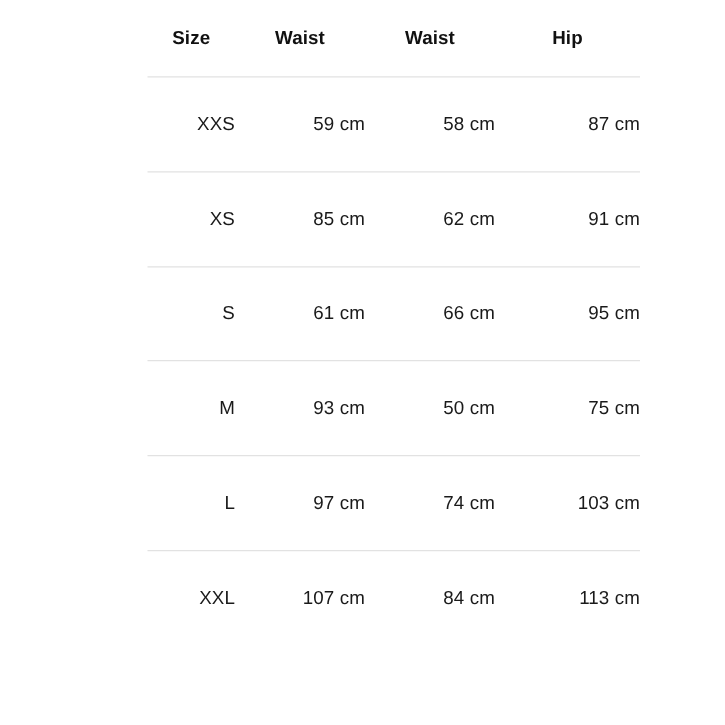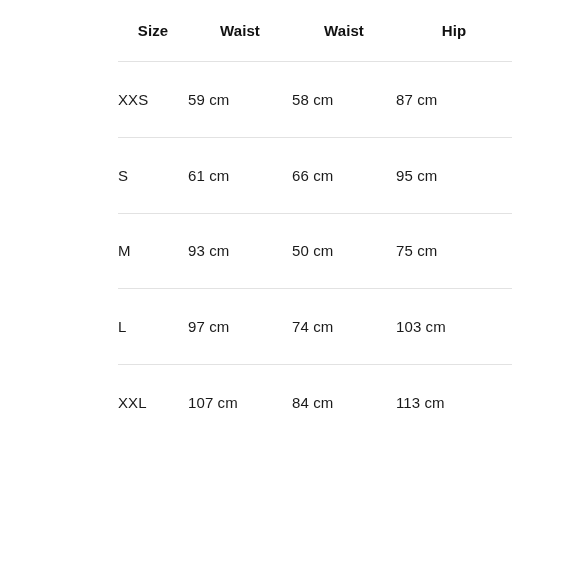--- a/index.html
+++ b/index.html
@@ -41,21 +41,21 @@
     padding: 0;
     height: 61px;
     vertical-align: middle;
     letter-spacing: 0.1px;
   }
 
   table.size-table td {
     font-size: 15px;
     font-weight: normal;
     color: #1a1a1a;
-    text-align: left;
+    text-align: right;
     padding: 0;
     height: 74.8px;
     vertical-align: middle;
     border-top: 1px solid #e2e2e2;
     letter-spacing: 0.1px;
   }
 </style>
 </head>
 <body>
 
@@ -76,20 +76,26 @@
       </tr>
     </thead>
     <tbody>
       <tr>
         <td>XXS</td>
         <td>59 cm</td>
         <td>58 cm</td>
         <td>87 cm</td>
       </tr>
       <tr>
+        <td>XS</td>
+        <td>85 cm</td>
+        <td>62 cm</td>
+        <td>91 cm</td>
+      </tr>
+      <tr>
         <td>S</td>
         <td>61 cm</td>
         <td>66 cm</td>
         <td>95 cm</td>
       </tr>
       <tr>
         <td>M</td>
         <td>93 cm</td>
         <td>50 cm</td>
         <td>75 cm</td>

